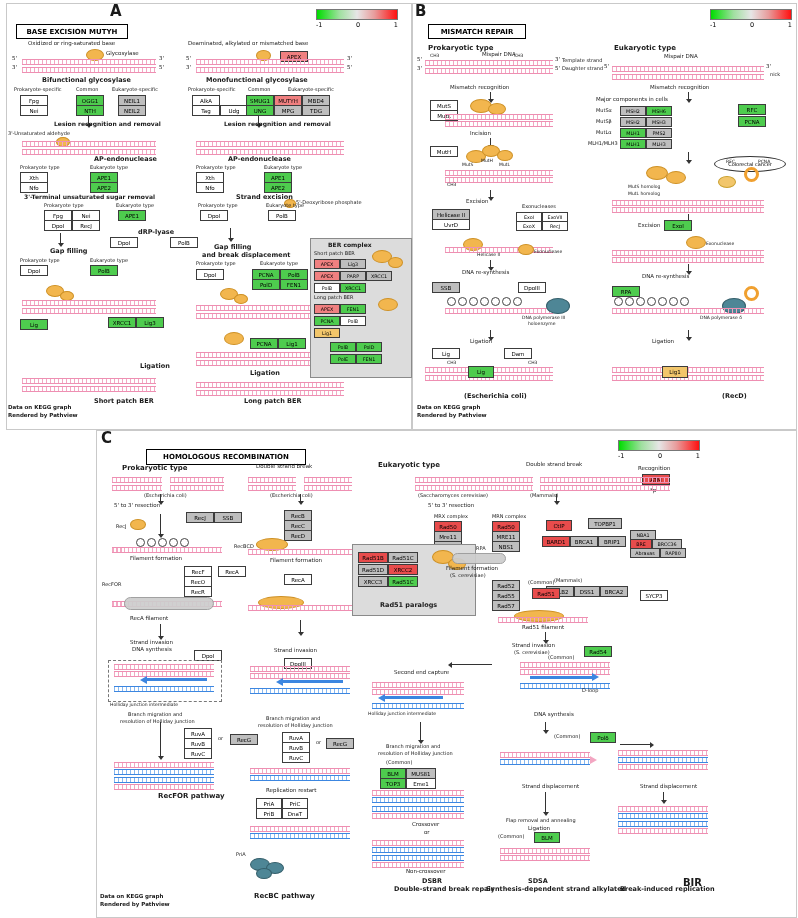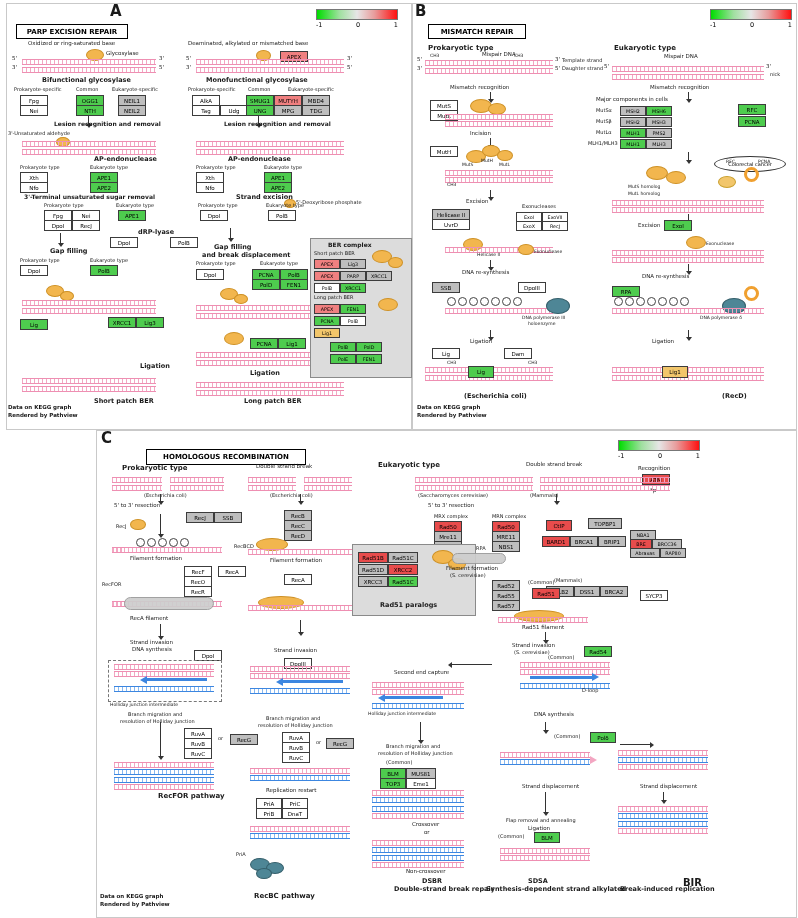--- a/index.html
+++ b/index.html
@@ -30,21 +30,21 @@
   .harrow.aright::after{content:'';position:absolute;right:-4px;top:-3.5px;border-top:3px solid transparent;border-bottom:3px solid transparent;border-left:4.5px solid #333;}
   .tri{position:absolute;width:0;height:0;border-top:4px solid transparent;border-bottom:4px solid transparent;}
   .hbar{position:absolute;height:3px;}
 </style>
 </head>
 <body>
 
 <div id="fig">
     <div class="panel" style="left: 6px; top: 3px; width: 404px; height: 425px;"></div>
     <div class="txt bold" style="left: 110px; top: 4px; font-size: 15px;">A</div>
-    <div class="titlebox" style="left: 16px; top: 24px; width: 110px; height: 13px;">PARP EXCISION REPAIR</div>
+    <div class="titlebox" style="left: 16px; top: 24px; width: 110px; height: 13px;">BASE EXCISION MUTYH</div>
     <div class="scale" style="left: 316px; top: 9px; width: 82px;">
       <div class="grad"></div>
       <div class="slabels">
         <span>-1</span>
         <span>0</span>
         <span>1</span>
       </div>
     </div>
     <div class="txt" style="left: 28px; top: 41px; font-size: 5.5px;">Oxidized or ring-saturated base</div>
     <div class="blob" style="left: 86px; top: 49px; width: 16px; height: 10px; background: rgb(242, 182, 78);"></div>

